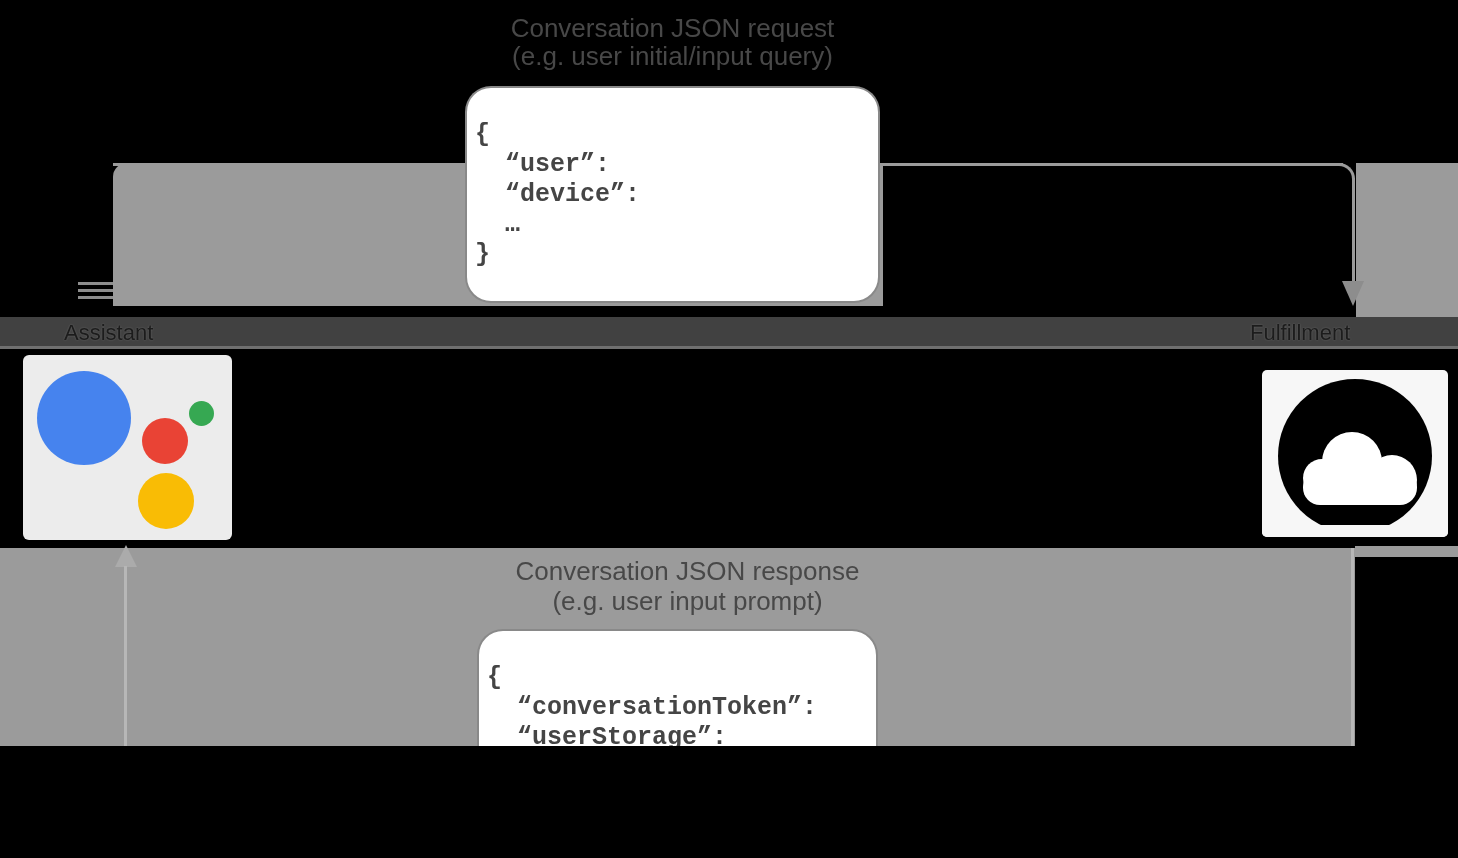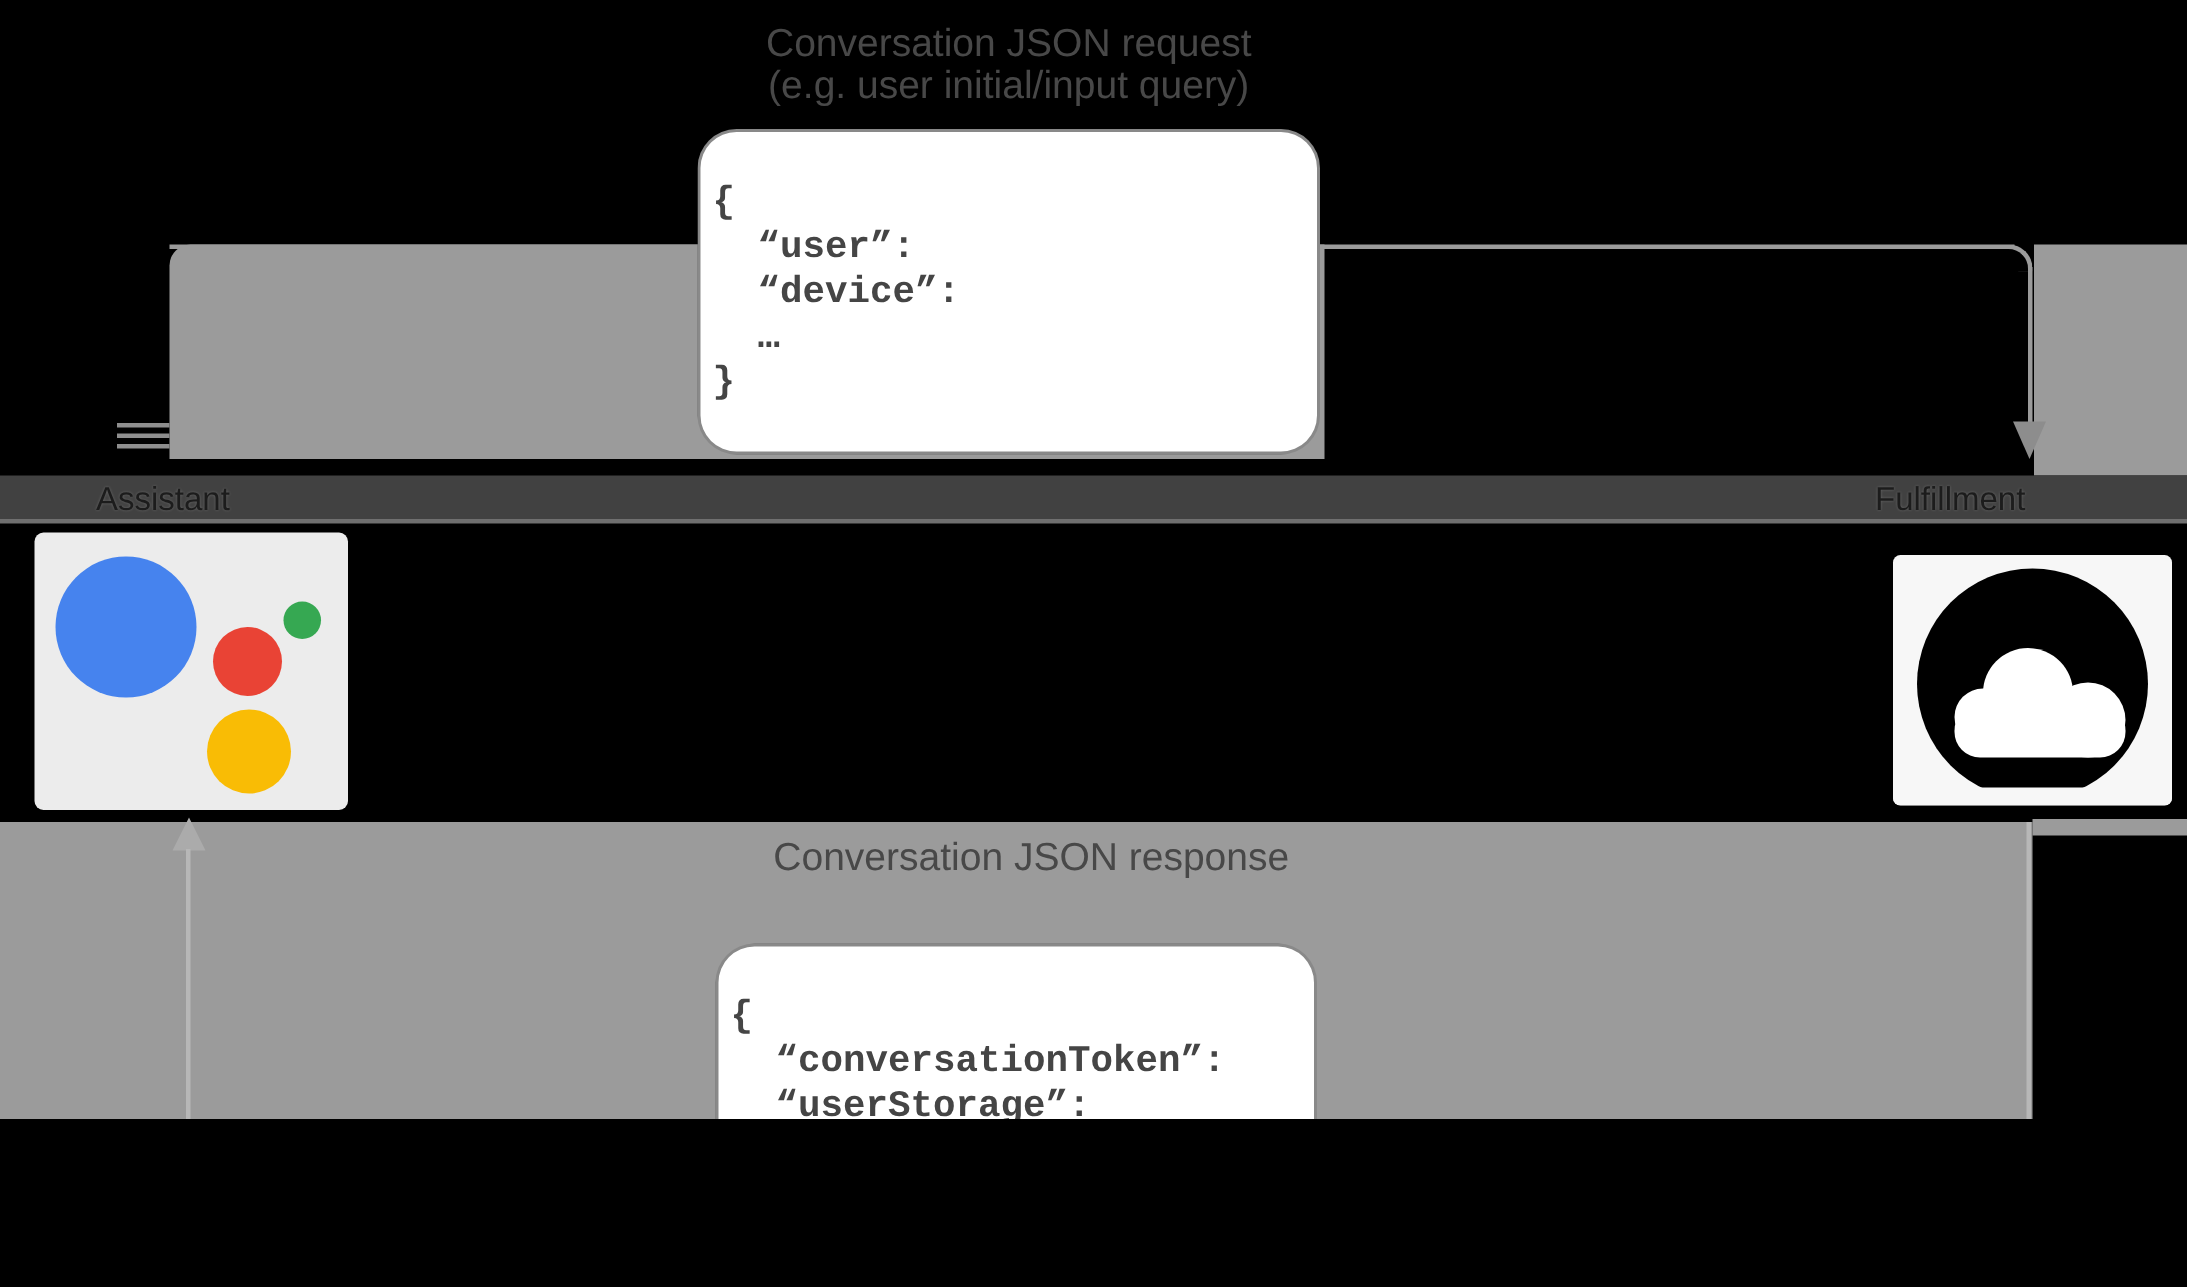--- a/index.html
+++ b/index.html
@@ -73,20 +73,21 @@
   <div class="tail t3"></div>
 
   <div class="arrowup"></div>
   <div class="vline2a"></div>
   <div class="hline2"></div>
   <div class="vline2b"></div>
 
   <div class="cap cap-r1">Conversation JSON request</div>
   <div class="cap cap-s1">Conversation JSON response</div>
   <div class="cap cap-r2">(e.g. user initial/input query)</div>
+  <div class="cap cap-s2">(e.g. user input prompt)</div>
 
   <div class="band"></div>
   <div class="band-underline"></div>
   <div class="actor-label al-left">Assistant</div>
   <div class="actor-label al-right">Fulfillment</div>
 
   <div class="assistant-box">
     <div class="circ c-blue"></div>
     <div class="circ c-green"></div>
     <div class="circ c-red"></div>

